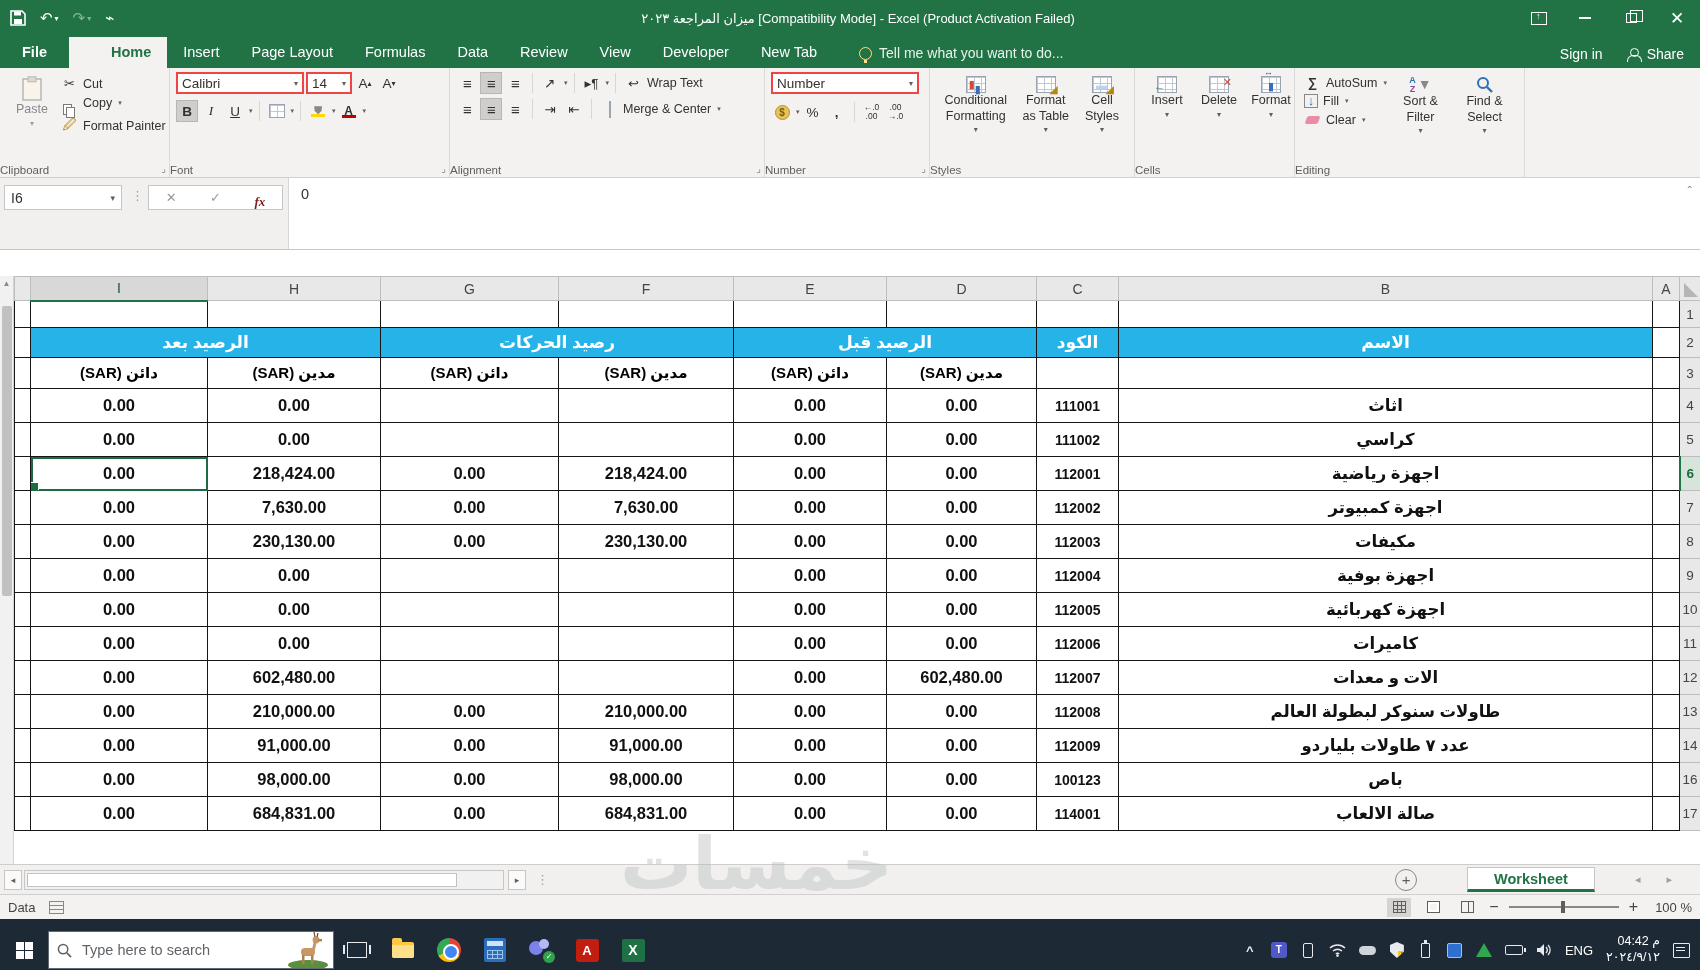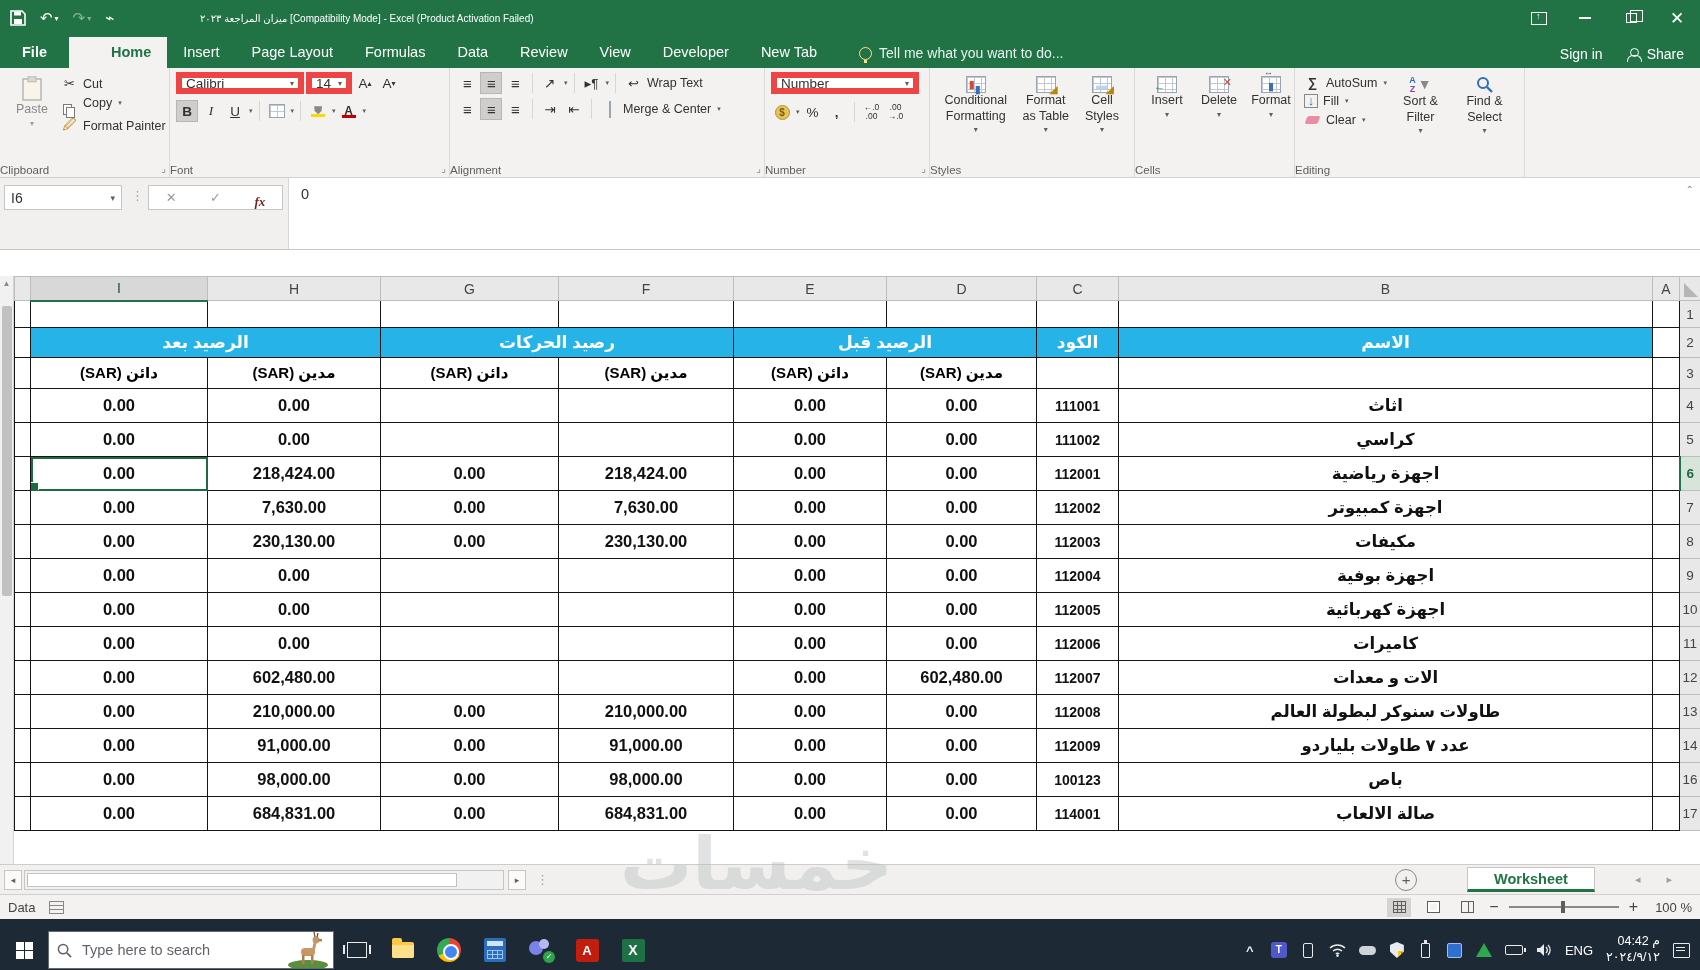--- a/index.html
+++ b/index.html
@@ -6,21 +6,21 @@
   html,body { width:1700px; height:970px; overflow:hidden; }
   body { font-family:"Liberation Sans","DejaVu Sans",sans-serif; background:#fff; position:relative; }
   .band { position:absolute; left:0; width:1700px; }
 
   
   #titlebar { top:0; height:36px; background:#217346; color:#fff; display:flex; align-items:center; }
   .qat { display:flex; align-items:center; gap:14px; padding-left:10px; width:200px; }
   .qat .qbtn { display:flex; align-items:center; color:#fff; font-size:15px; cursor:default; }
   .qat .dim { opacity:.45; }
   .caret-s { font-size:8px; margin-left:2px; }
-  #title-text { flex:1; font-size:10px; white-space:nowrap; }
+  #title-text { flex:1; text-align:center; font-size:13px; white-space:nowrap; }
   .winctl { display:flex; align-items:center; gap:0; margin-left:auto; }
   .winctl .wbtn { width:46px; height:36px; display:flex; align-items:center; justify-content:center; font-size:14px; color:#fff; }
   .ribbon-display-icon { width:16px; height:13px; border:1px solid #fff; position:relative; }
   .ribbon-display-icon::after { content:"↑"; position:absolute; top:-2px; left:4px; font-size:9px; }
   .restore-icon { width:11px; height:10px; border:1px solid #fff; position:relative; background:#217346; }
   .restore-icon::before { content:""; position:absolute; top:-4px; left:3px; width:11px; height:10px; border:1px solid #fff; }
   .minim { width:12px; height:2px; background:#fff; display:block; }
 
   
   #tabrow { top:36px; height:32px; background:#217346; display:flex; align-items:flex-end; color:#fff; }
@@ -39,21 +39,21 @@
   #ribbon { top:68px; height:110px; background:#f3f2f1; border-bottom:1px solid #d2d0ce; display:flex; }
   .rgroup { position:relative; border-right:1px solid #dcdad8; padding:4px 6px 18px; display:flex; align-items:flex-start; }
   .glabel { position:absolute; bottom:1px; left:0; right:0; text-align:left; font-size:11.5px; color:#605e5c; }
   .launcher { position:absolute; right:3px; bottom:2px; font-size:10px; color:#8a8886; }
   .bigbtn { display:flex; flex-direction:column; align-items:center; justify-content:flex-start; padding:4px 7px; font-size:12.5px; color:#323130; text-align:center; line-height:1.25; min-width:52px; }
   .bigbtn .bcaret { font-size:8px; color:#605e5c; margin-top:1px; }
   .smallstack { display:flex; flex-direction:column; justify-content:flex-start; gap:3px; padding-top:3px; }
   .sbtn { display:flex; align-items:center; gap:5px; font-size:12.5px; color:#323130; padding:1px 3px; white-space:nowrap; }
   .ic { width:17px; text-align:center; font-size:13px; }
   .rowline { display:flex; align-items:center; gap:2px; }
-  .combo { background:#fff; border:6px solid #ef4444; height:22px; display:flex; align-items:center; font-size:13.5px; padding:0 4px; color:#323130; }
+  .combo { background:#fff; border:2px solid #ef4444; height:22px; display:flex; align-items:center; font-size:13.5px; padding:0 4px; color:#323130; }
   .combo .cc { margin-left:auto; font-size:8px; color:#605e5c; padding-left:4px; }
   .tbtn { min-width:22px; height:22px; display:flex; align-items:center; justify-content:center; font-size:13.5px; color:#323130; padding:0 2px; }
   .tbtn.toggled { background:#cfcecd; border:1px solid #b8b6b4; }
   .tcaret { font-size:7px; color:#605e5c; margin-left:1px; }
   .vsep { width:1px; height:20px; background:#d8d6d4; margin:0 4px; }
   .lines3 { font-size:15px; letter-spacing:-1px; }
   .redbar { display:inline-block; width:14px; height:3px; background:#c00000; margin-top:-2px; }
   .yellowbar { display:inline-block; width:14px; height:3px; background:#ffd800; margin-top:-2px; }
   .colbtn { display:flex; flex-direction:column; align-items:center; line-height:1; }
   .mgrid { width:20px; height:17px; background-color:#fff; border:1px solid #9aa5b1;

